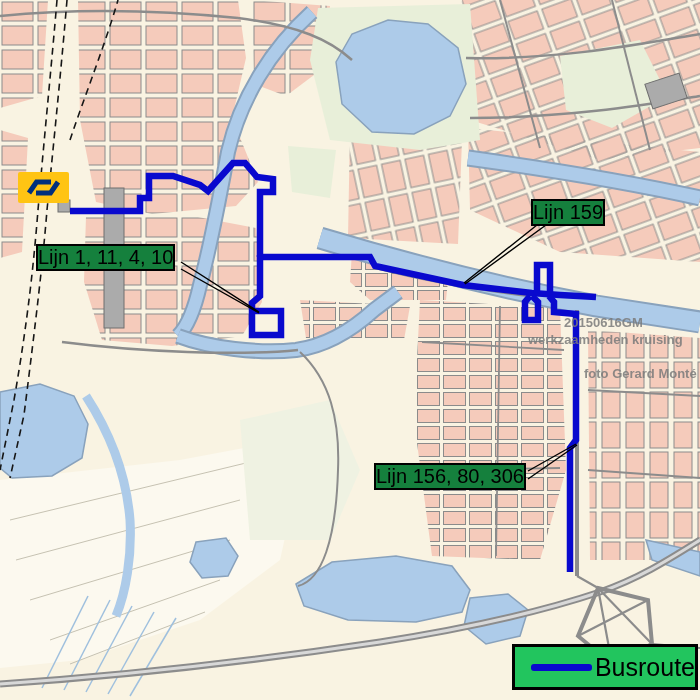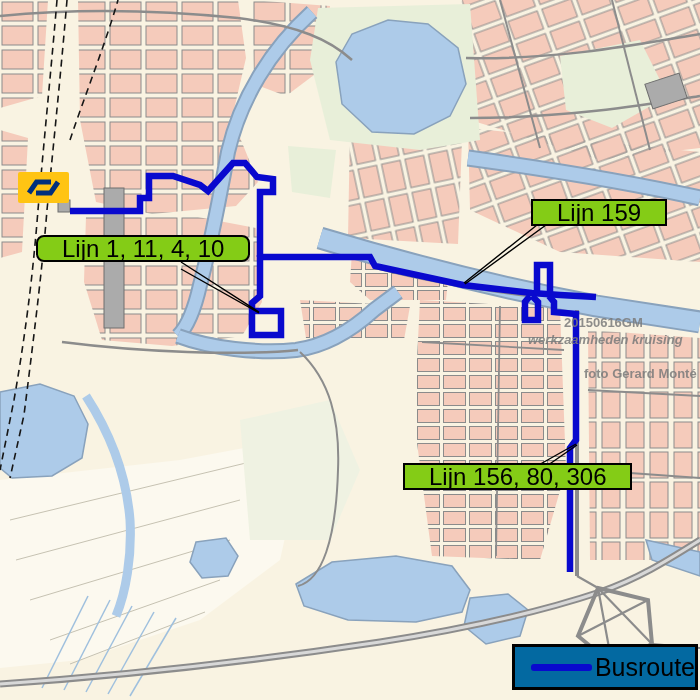--- a/index.html
+++ b/index.html
@@ -18,24 +18,24 @@
   .watercase {stroke:#89A2BC;fill:none;}
   .pink      {fill:var(--building-pink,#F5CBBB);stroke:#8B8B8B;stroke-width:1;}
   .road      {stroke:var(--road-gray,#8C8C8C);fill:none;}
   .roadfill  {stroke:#D8D8D8;fill:none;}
   .rail      {stroke:#161616;stroke-width:1.6;fill:none;stroke-dasharray:7 5;}
   .grayb     {fill:#ABABAB;stroke:#6F6F6F;stroke-width:1;}
   .route     {stroke:var(--route-blue,#0909CE);stroke-width:6.5;fill:none;stroke-linejoin:miter;stroke-linecap:butt;}
   .pointer   {stroke:#000;stroke-width:1.4;fill:none;}
 
   
-  .callout-box{position:absolute;background:#84cc16;border:2px solid #000;padding:0 24px;
-               font-size:24px;line-height:23px;color:#000;white-space:nowrap;}
+  .callout-box{position:absolute;background:#15803d;border:2px solid #000;padding:0 0;
+               font-size:20px;line-height:23px;color:#000;white-space:nowrap;}
   .wm{position:absolute;color:rgba(122,122,122,0.85);font-weight:bold;font-size:13px;white-space:nowrap;}
-  #legend-box{position:absolute;left:512px;top:644px;width:180px;height:40px;background:#0369a1;
+  #legend-box{position:absolute;left:512px;top:644px;width:180px;height:40px;background:#22c55e;
               border:3px solid #000;display:flex;align-items:center;}
   #legend-line{width:62px;height:7px;border-radius:3px;background:var(--route-blue,#0909CE);margin-left:16px;}
   #legend-label{font-size:25px;color:#000;margin-left:3px;}
   #ns-logo{position:absolute;left:18px;top:172px;width:51px;height:31px;background:var(--ns-yellow,#FFC413);
            border-radius:2px;}
   #ns-logo svg{position:absolute;left:0;top:0;}
   .ns-arrow{stroke:var(--ns-navy,#002F7D);stroke-width:5;fill:none;stroke-linejoin:miter;stroke-linecap:butt;}
 </style>
 </head>
 <body>
@@ -159,26 +159,26 @@
     </g>
 
     <g>
       <path class="pointer" d="M181,262 L259,312 M181,269 L259,313"></path>
       <path class="pointer" d="M537,225 L464,283 M546,225 L465,284"></path>
       <path class="pointer" d="M528,471 L576,444 M528,479 L577,445"></path>
     </g>
   </svg>
 
   <div class="wm" style="left:564px;top:315px;">20150616GM</div>
-  <div class="wm" style="left:528px;top:332px;font-style:italic;">werkzaamheden kruising</div>
+  <div class="wm" style="left:528px;top:332px;">werkzaamheden kruising</div>
   <div class="wm" style="left:560px;top:366px;margin-left:24px;">foto Gerard Monté</div>
 
-  <div class="callout-box" style="left:36px;top:235px;border-radius:8px;">Lijn 1, 11, 4, 10</div>
+  <div class="callout-box" style="left:36px;top:244px;">Lijn 1, 11, 4, 10</div>
   <div class="callout-box" style="left:531px;top:199px;">Lijn 159</div>
-  <div class="callout-box" style="left:374px;top:463px;margin-left:29px;">Lijn 156, 80, 306</div>
+  <div class="callout-box" style="left:374px;top:463px;">Lijn 156, 80, 306</div>
 
   <div id="ns-logo">
     <svg width="51" height="31" viewBox="0 0 51 31">
       <path class="ns-arrow" d="M11 21 L18.5 10 H33"></path>
       <path class="ns-arrow" d="M40 10 L32.5 21 H18"></path>
     </svg>
   </div>
 
   <div id="legend-box">
     <div id="legend-line"></div>

